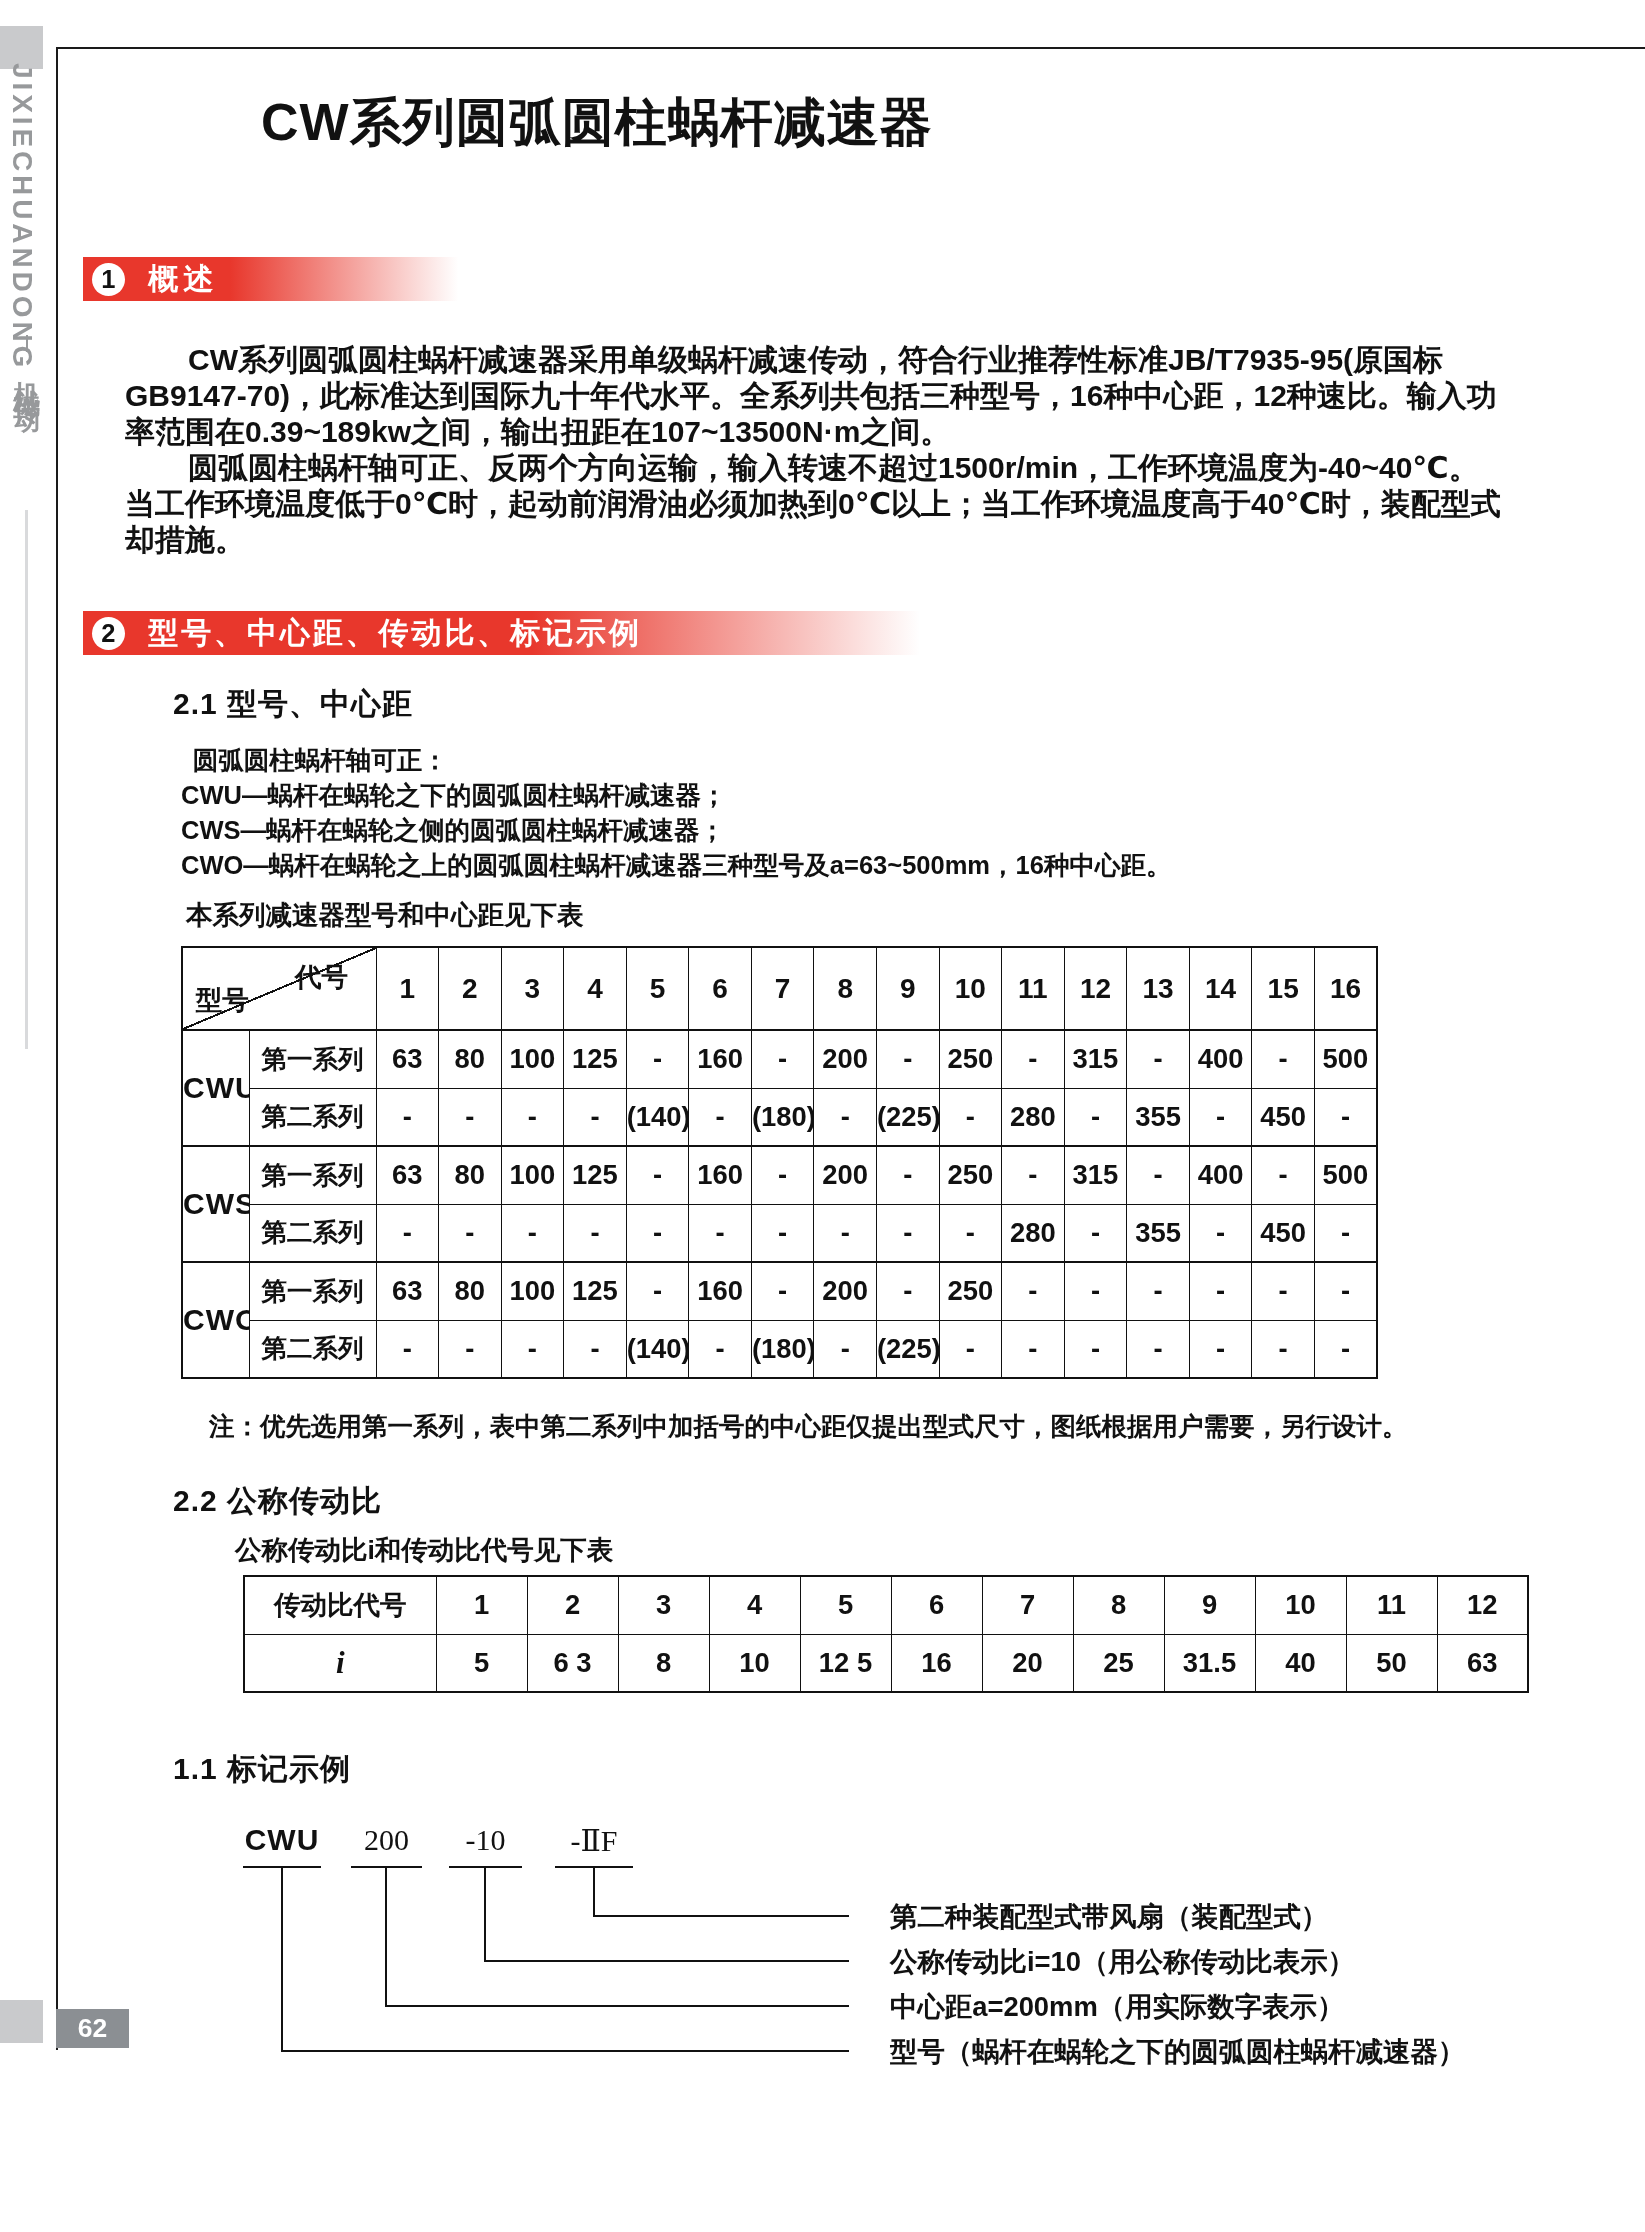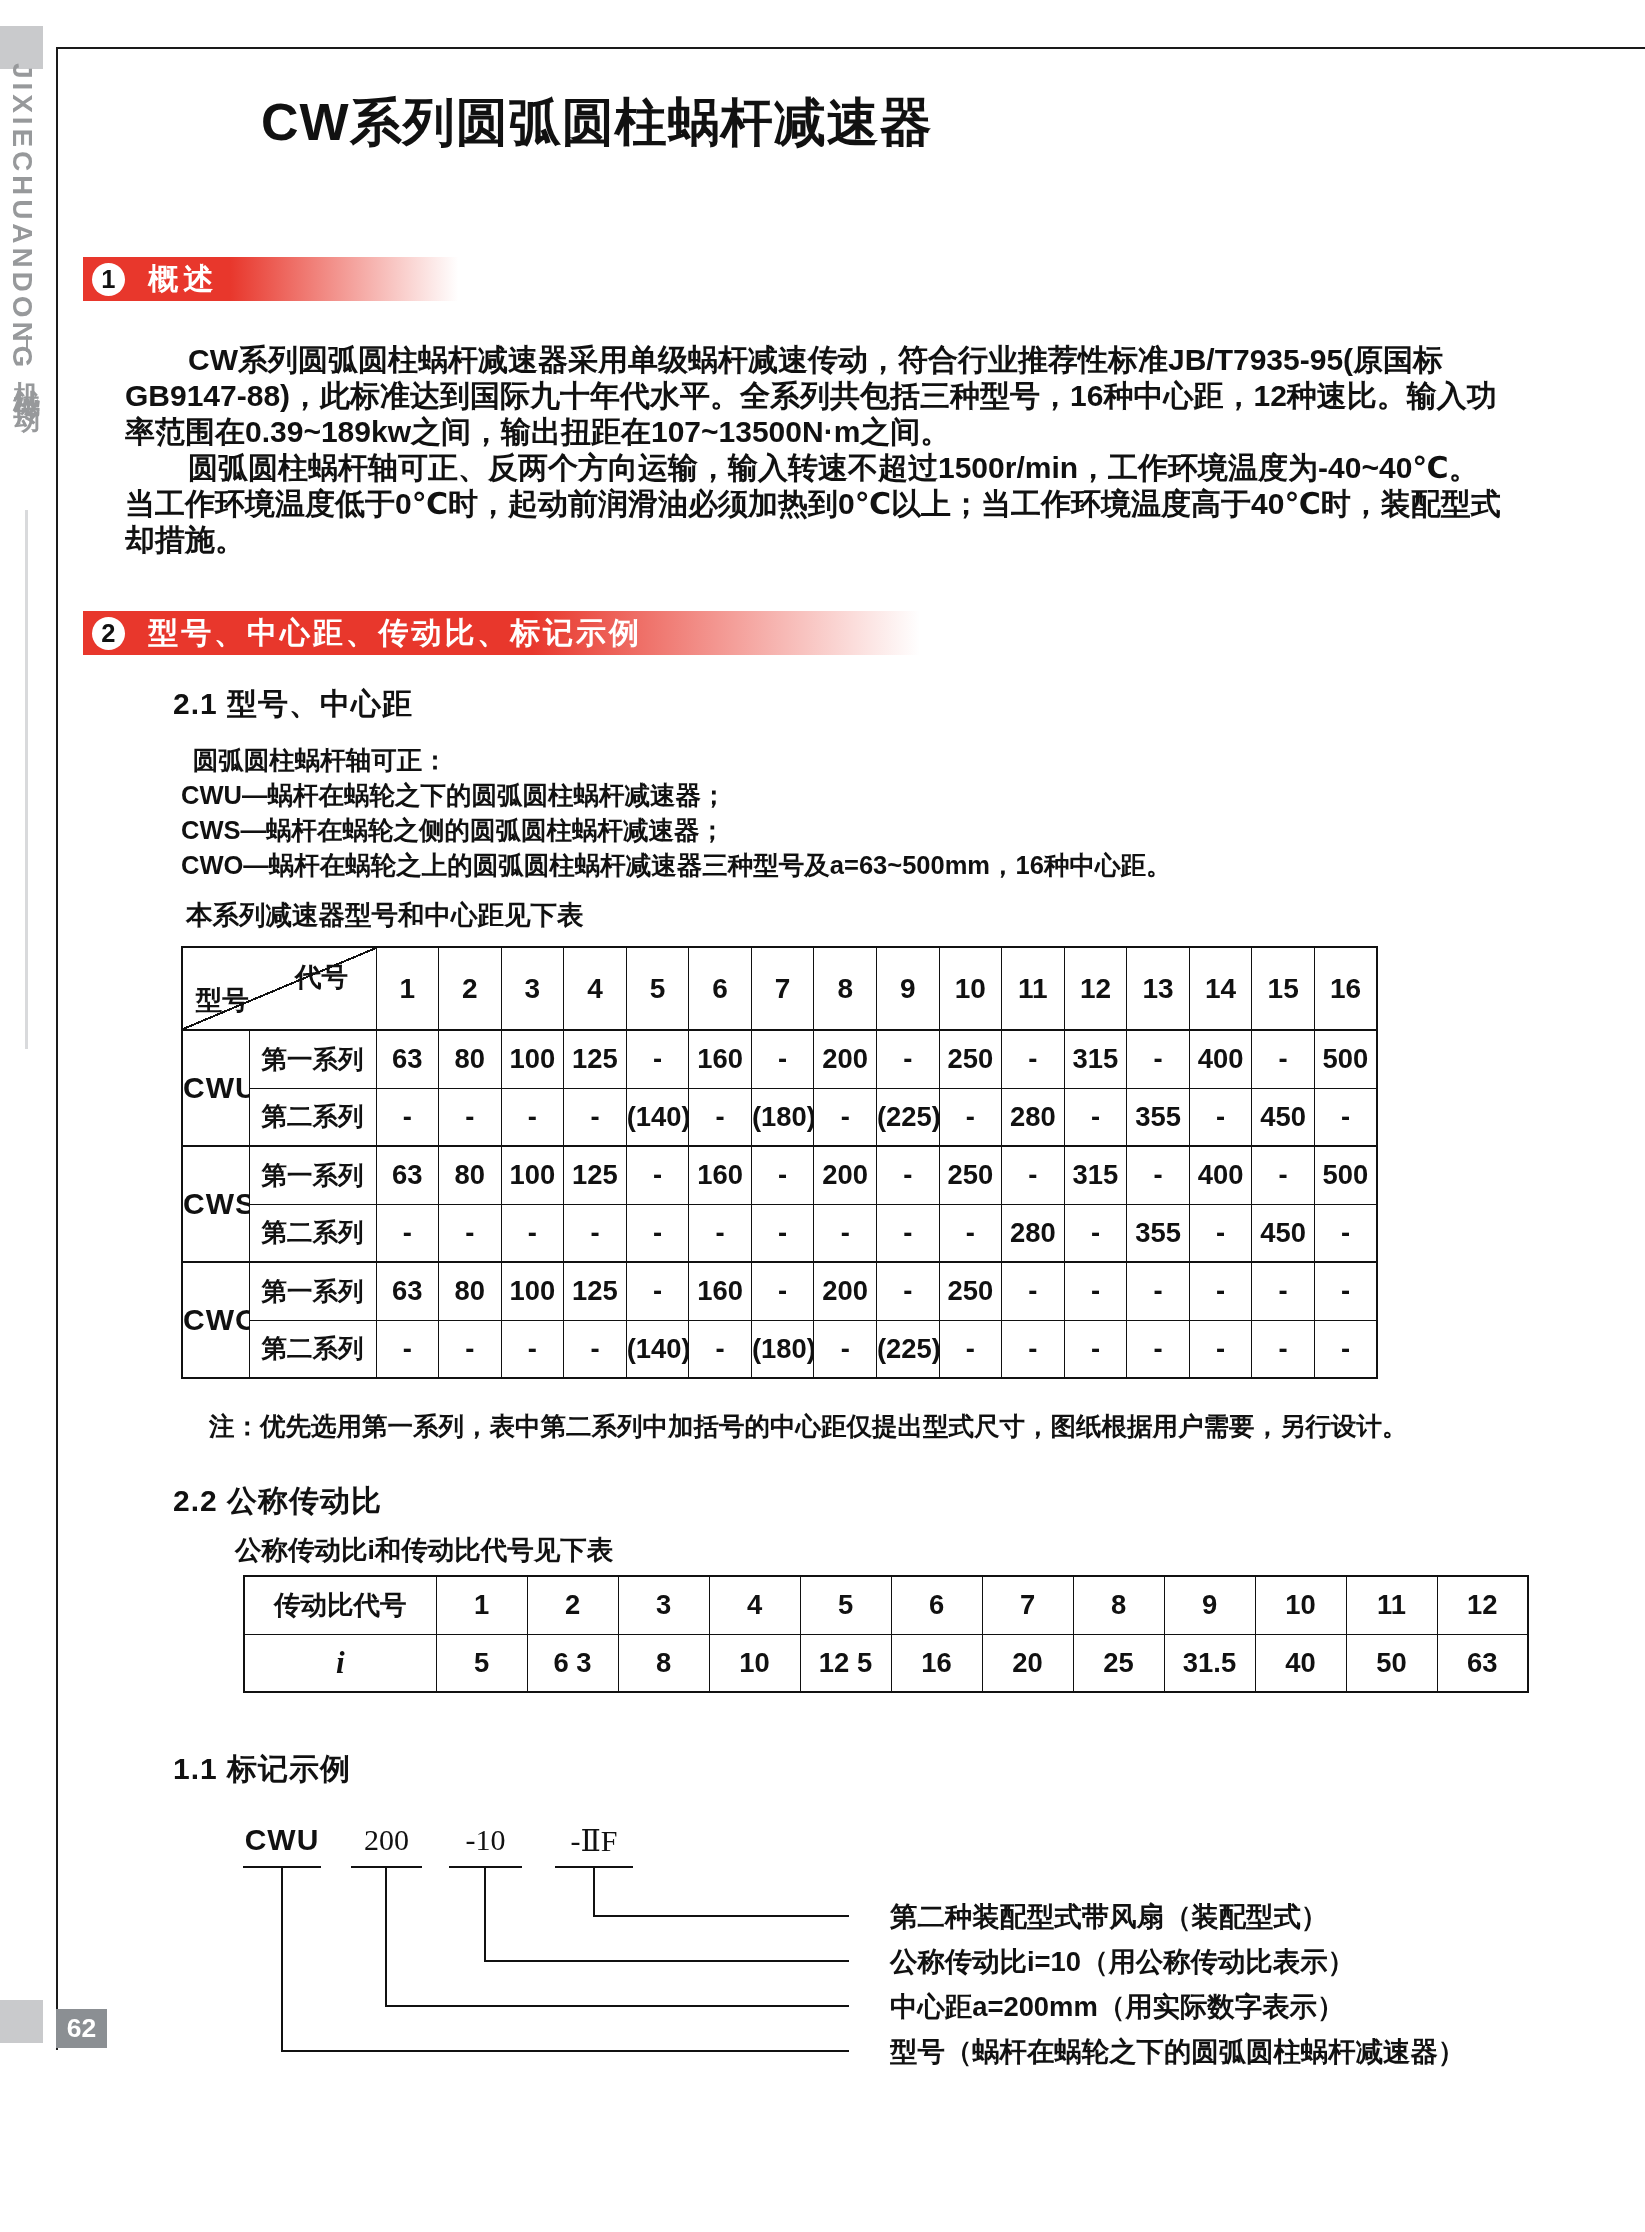--- a/index.html
+++ b/index.html
@@ -51,21 +51,21 @@
   .diag .diag-bottom{position:absolute;left:12.7px;bottom:10.8px;font-size:26.5px;}
   .t2 .code-label{font-size:26.5px;}
   .t2 .i-label{font-family:"Liberation Serif","DejaVu Serif",serif;font-style:italic;font-size:31px;font-weight:700;}
   
   .part{position:absolute;top:1823px;height:39px;text-align:center;font-size:30px;white-space:nowrap;}
   .part-model{font-weight:700;letter-spacing:1px;}
   .part-serif{font-family:"Liberation Serif","DejaVu Serif",serif;font-weight:400;}
   .dline{position:absolute;background:#111;}
   .callout{position:absolute;left:863px;font-size:27.4px;font-weight:700;line-height:33px;white-space:nowrap;margin-left:27px;}
   
-  .page-badge{position:absolute;left:56px;top:2009px;width:51px;height:39px;background:#8b8f93;
+  .page-badge{position:absolute;left:56px;top:2009px;width:73px;height:39px;background:#8b8f93;
     color:#fff;font-size:26.5px;font-weight:700;display:flex;align-items:center;justify-content:center;}
 </style>
 </head>
 <body>
 
 <div class="page">
 
   <div class="rule" style="left:56px;top:47px;width:1590px;height:2px;"></div>
   <div class="rule" style="left:56px;top:47px;width:2px;height:2003px;"></div>
   <div class="corner-sq" style="left:0;top:25.5px;width:43px;height:43px;"></div>
@@ -80,21 +80,21 @@
 
   <div class="banner banner1">
     <span class="banner-circle">
         <span>1</span>
       </span>
     <span class="banner-label">概述</span>
   </div>
 
   <div class="abs para">
     <div class="ln indent">CW系列圆弧圆柱蜗杆减速器采用单级蜗杆减速传动，符合行业推荐性标准JB/T7935-95(原国标</div>
-    <div class="ln">GB9147-88)，此标准达到国际九十年代水平。全系列共包括三种型号，16种中心距，12种速比。输入功</div>
+    <div class="ln">GB9147-70)，此标准达到国际九十年代水平。全系列共包括三种型号，16种中心距，12种速比。输入功</div>
     <div class="ln">率范围在0.39~189kw之间，输出扭距在107~13500N·m之间。</div>
     <div class="ln indent">圆弧圆柱蜗杆轴可正、反两个方向运输，输入转速不超过1500r/min，工作环境温度为-40~40℃。</div>
     <div class="ln">当工作环境温度低于0℃时，起动前润滑油必须加热到0℃以上；当工作环境温度高于40℃时，装配型式</div>
     <div class="ln">却措施。</div>
   </div>
 
   <div class="banner banner2">
     <span class="banner-circle">
         <span>2</span>
       </span>

